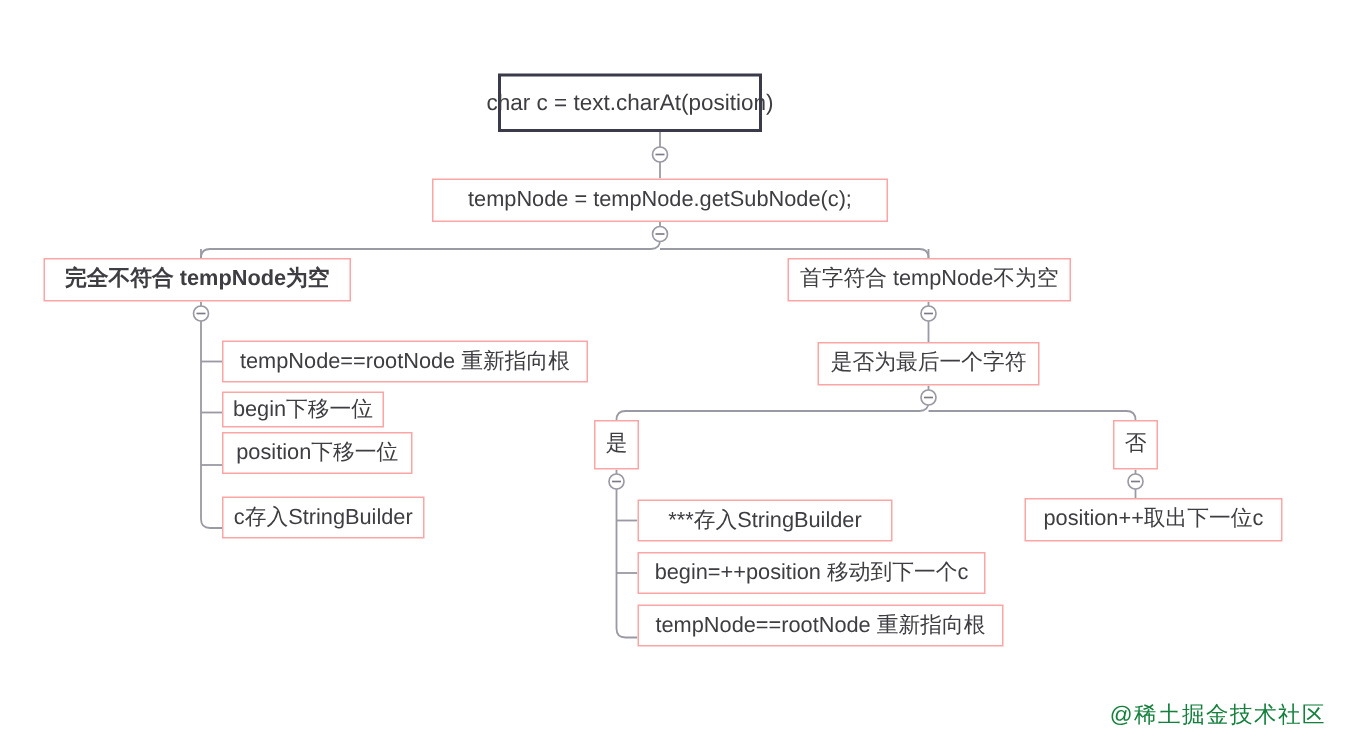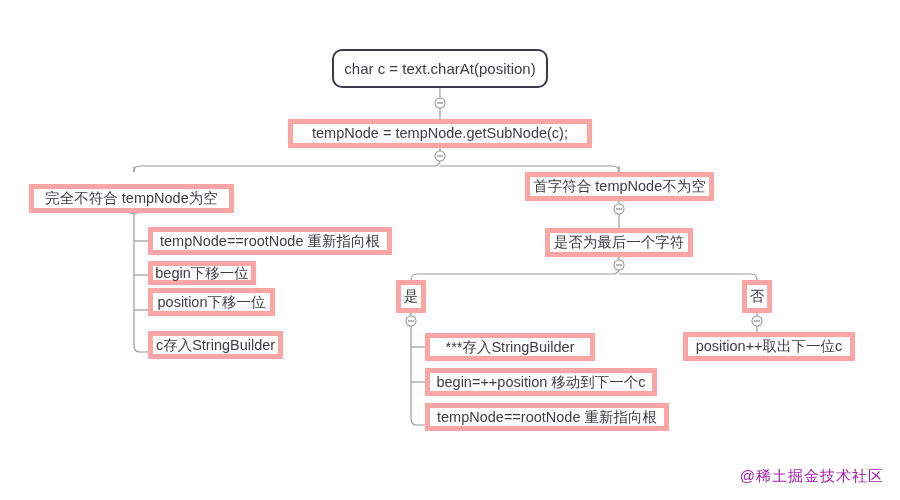--- a/index.html
+++ b/index.html
@@ -17,42 +17,42 @@
   #canvas {
     position: absolute;
     inset: 0;
     width: 900px;
     height: 500px;
   }
   .node-box {
     position: absolute;
     box-sizing: border-box;
     background: #ffffff;
-    border: 5px solid #fca5a5;
+    border: 1px solid #fca5a5;
     display: flex;
     align-items: center;
     justify-content: center;
     color: #3d3d42;
     font-size: 14.5px;
     line-height: 1;
     white-space: nowrap;
     padding: 0 9px;
   }
   .node-box.root {
     border: 2px solid #3a3a4a;
     font-size: 15px;
   }
   .node-box.narrow {
     padding: 0 6px;
   }
   .watermark {
     position: absolute;
     right: 16px;
     bottom: 14px;
-    color: #a21caf;
+    color: #15803d;
     font-size: 15px;
     letter-spacing: 1px;
     user-select: none;
     white-space: nowrap;
   }
   .conn {
     fill: none;
     stroke: #9a9aa4;
     stroke-width: 1.2;
   }
@@ -117,29 +117,29 @@
   <g>
     <circle class="toggle-ring" cx="411" cy="321" r="5"></circle>
     <line class="toggle-bar" x1="408" y1="321" x2="414" y2="321"></line>
   </g>
   <g>
     <circle class="toggle-ring" cx="757" cy="321" r="5"></circle>
     <line class="toggle-bar" x1="754" y1="321" x2="760" y2="321"></line>
   </g>
 </svg>
 
-<div class="node-box root" style="left:332px; top:49px; width:216px; height:39px;border-radius:10px;">
+<div class="node-box root" style="left:332px; top:49px; width:176px; height:39px;">
   <span>char c = text.charAt(position)</span>
 </div>
 
 <div class="node-box" style="left:288px; top:119px; width:304px; height:29px;">
   <span>tempNode = tempNode.getSubNode(c);</span>
 </div>
 
-<div class="node-box" style="left:29px; top:184px; width:205px; height:29px;">
+<div class="node-box" style="left:29px; top:172px; width:205px; height:29px;font-weight:bold;">
   <span>完全不符合 tempNode为空</span>
 </div>
 
 <div class="node-box" style="left:525px; top:172px; width:189px; height:29px;">
   <span>首字符合 tempNode不为空</span>
 </div>
 
 <div class="node-box" style="left:148px; top:227px; width:244px; height:28px;">
   <span>tempNode==rootNode 重新指向根</span>
 </div>

